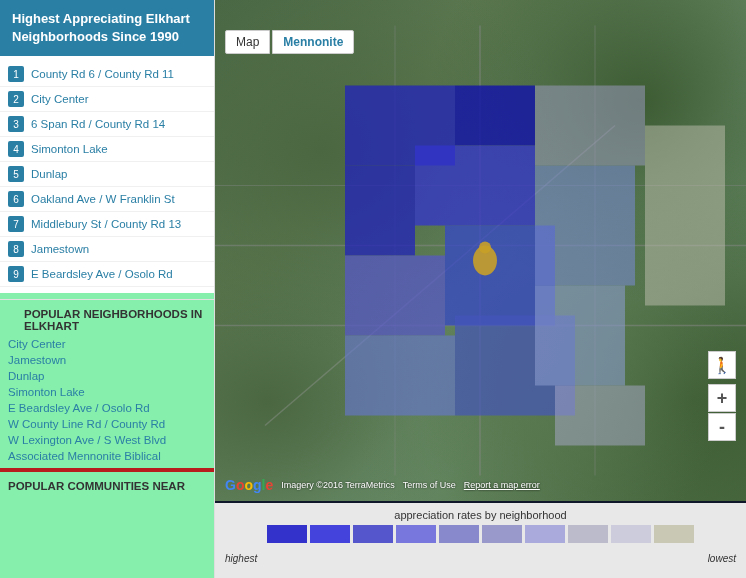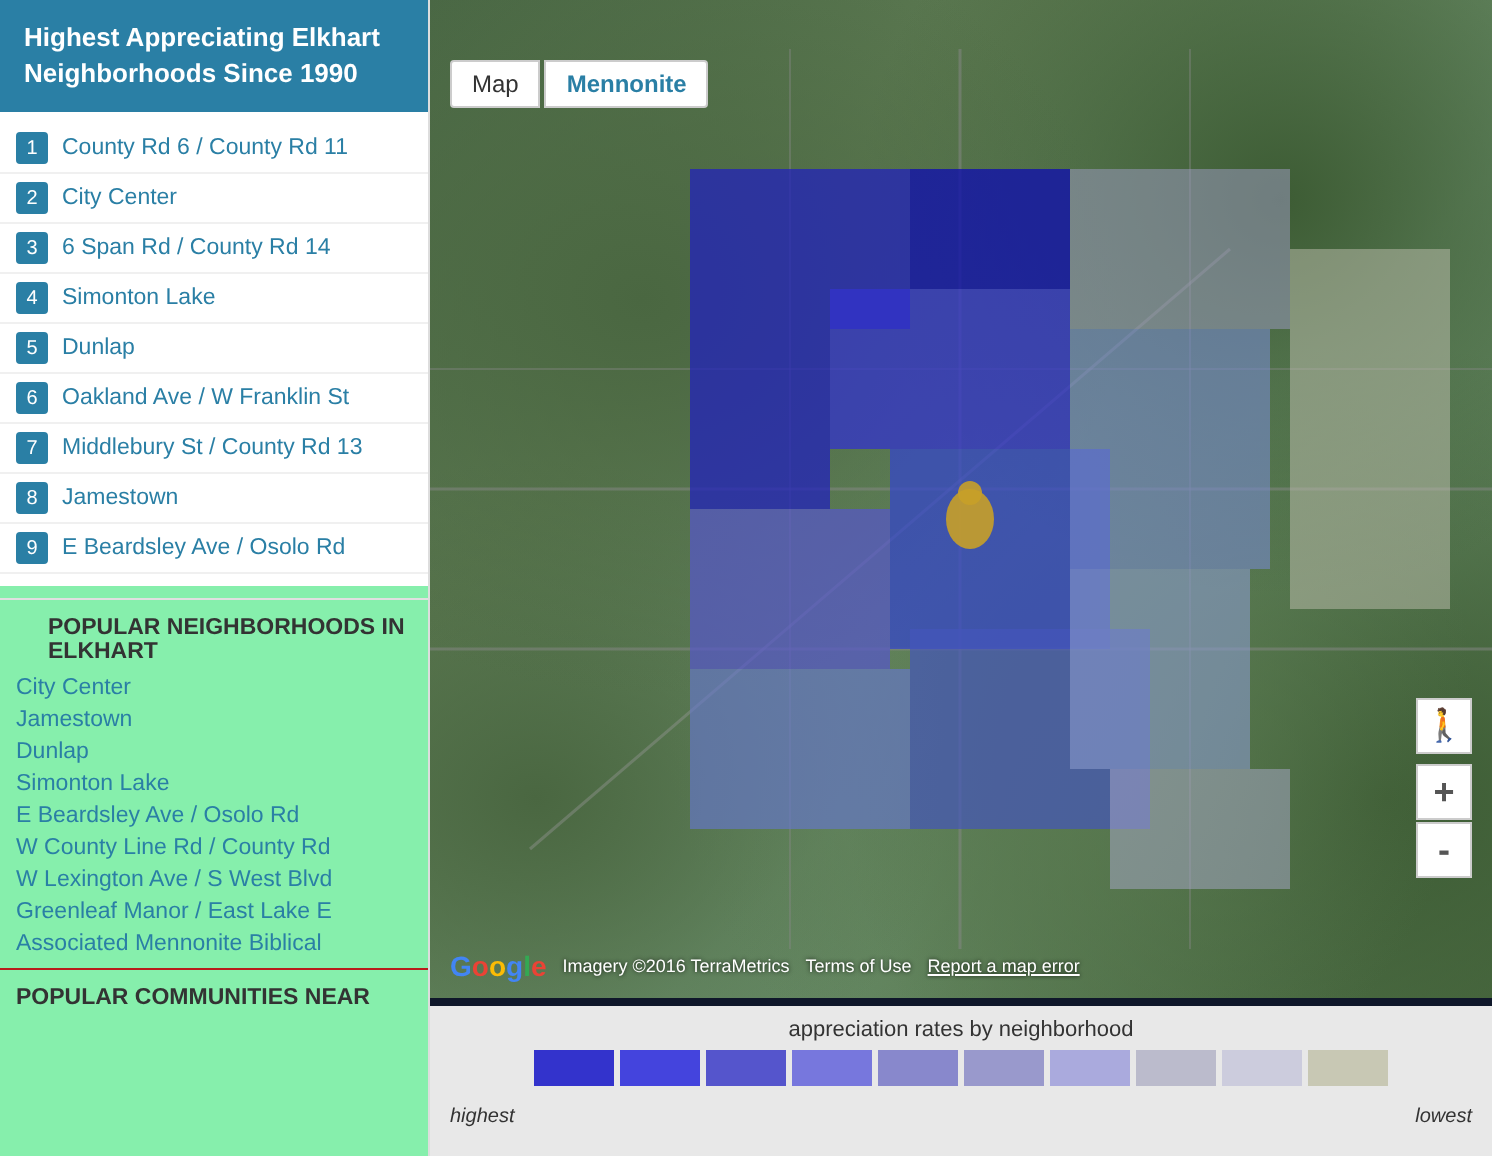--- a/index.html
+++ b/index.html
@@ -84,21 +84,21 @@
       overflow: hidden;
       text-overflow: ellipsis;
     }
 
     .communities-header {
       font-size: 11.5px;
       font-weight: bold;
       color: #333;
       padding: 8px 8px 2px 8px;
       text-transform: uppercase;
-      border-top: 1px solid #b91c1c;
+      border-top: 4px solid #b91c1c;
       margin-top: 4px;
     }
 
     
     .main-content {
       flex: 1;
       display: flex;
       flex-direction: column;
       background: #fff;
       border-radius: 29px;
@@ -232,21 +232,21 @@
       cursor: pointer;
     }
 
     
     .legend-bar {
       background: #e8e8e8;
       padding: 6px 10px 4px 10px;
       display: flex;
       flex-direction: column;
       align-items: center;
-      border-top: 4px solid #0f172a;
+      border-top: 2px solid #0f172a;
     }
 
     .legend-title {
       font-size: 11px;
       color: #333;
       margin-bottom: 4px;
     }
 
     .legend-swatches {
       display: flex;
@@ -335,21 +335,20 @@
   </div>
   <div class="popular-list">
 
   <div class="popular-item">City Center</div>
       <div class="popular-item">Jamestown</div>
       <div class="popular-item">Dunlap</div>
       <div class="popular-item">Simonton Lake</div>
       <div class="popular-item">E Beardsley Ave / Osolo Rd</div>
       <div class="popular-item">W County Line Rd / County Rd</div>
       <div class="popular-item">W Lexington Ave / S West Blvd</div>
-      <div class="popular-item">Greenleaf Manor / East Lake E</div>
       <div class="popular-item">Associated Mennonite Biblical</div>
     </div>
 
   <div class="communities-header">
     <span>POPULAR COMMUNITIES NEAR</span>
   </div>
 </div>
 
 <div class="main-content">
 

